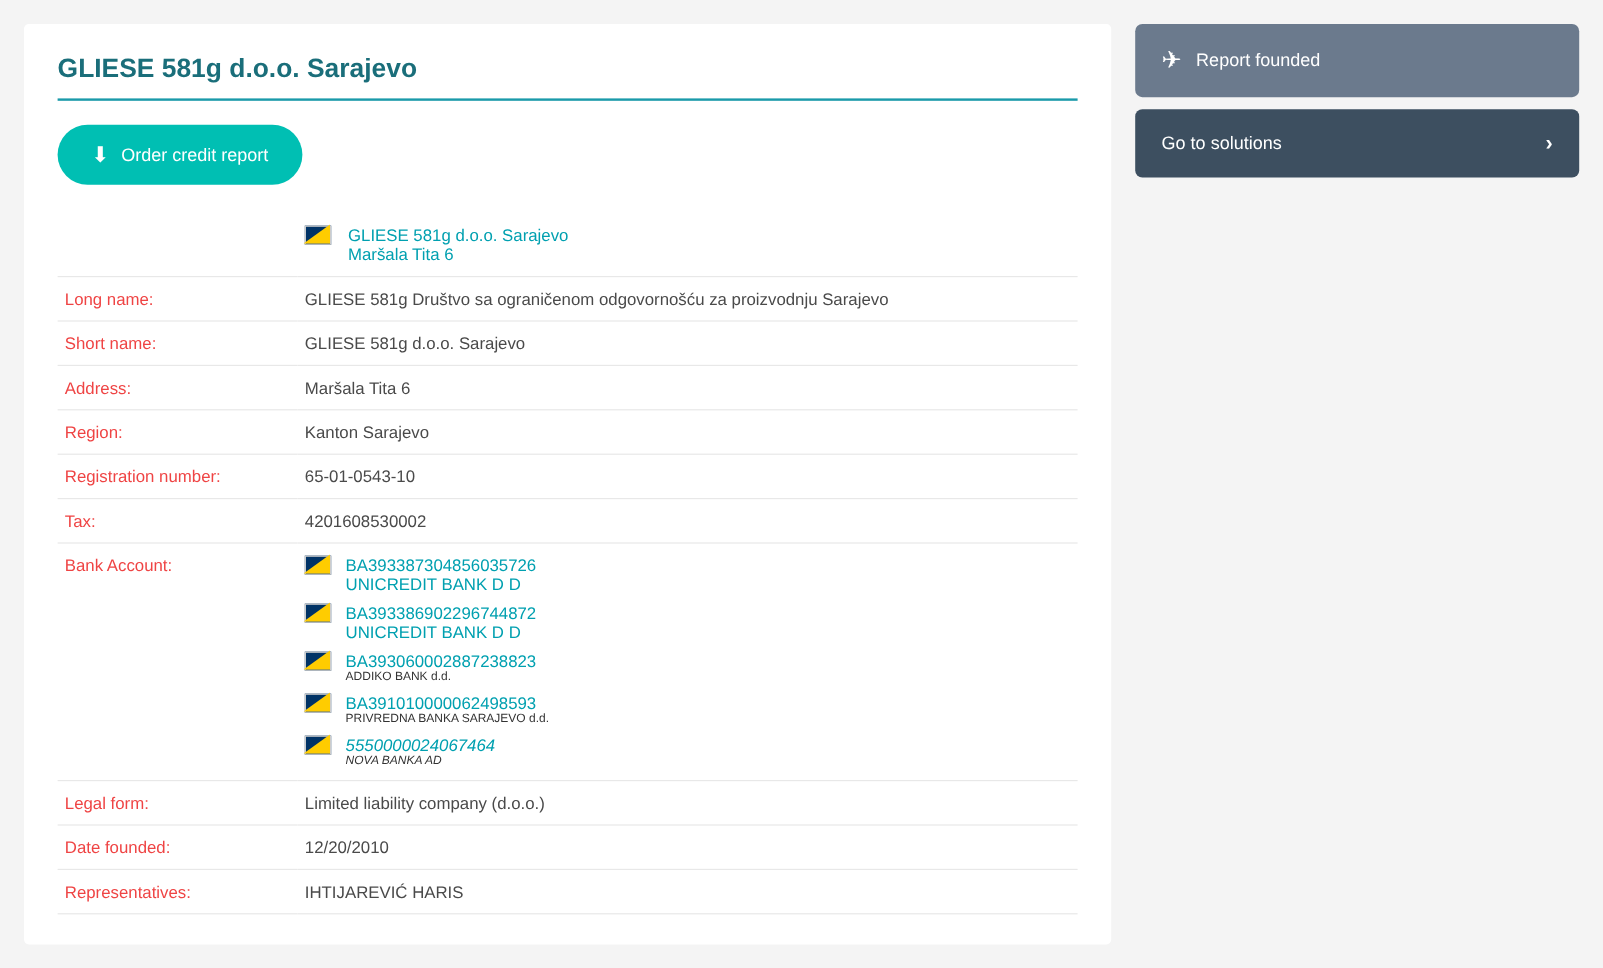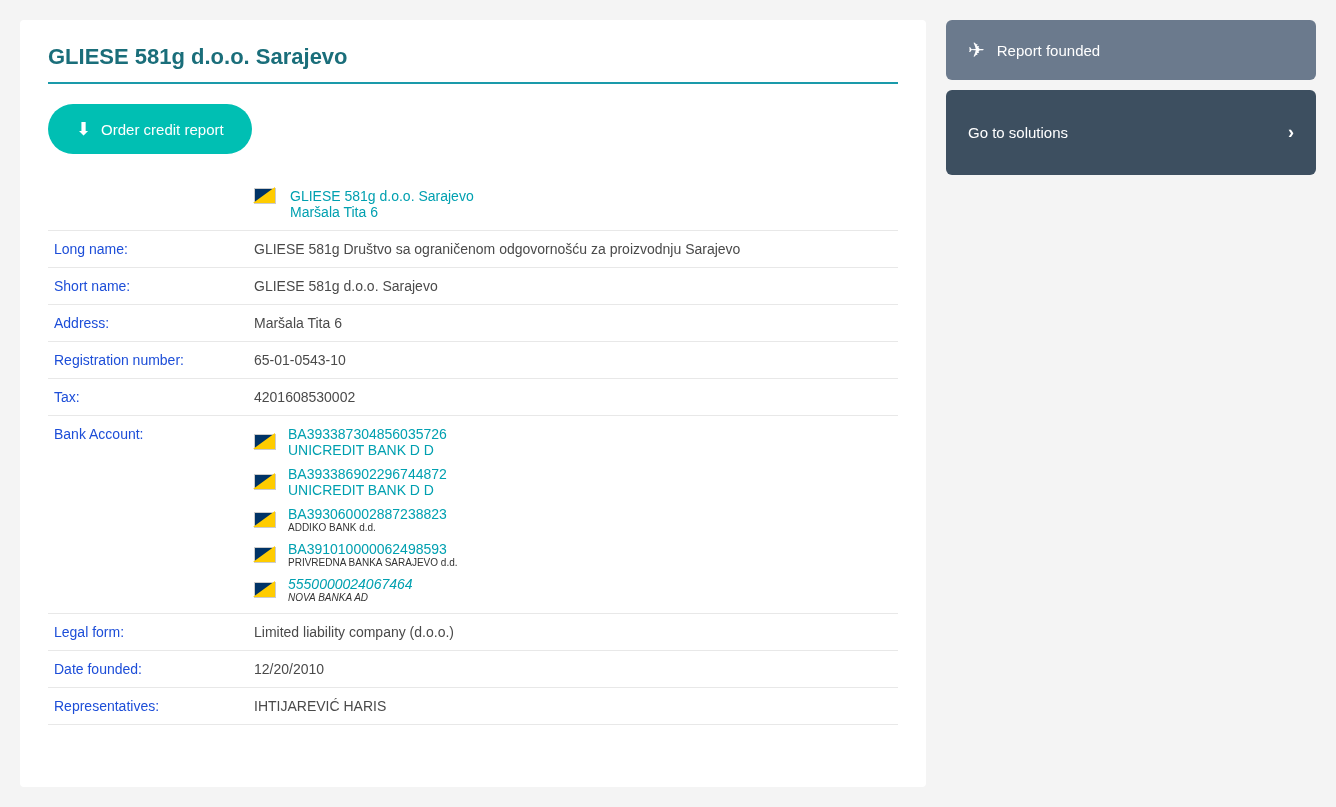--- a/index.html
+++ b/index.html
@@ -53,21 +53,21 @@
     }
     .info-table tr {
       border-bottom: 1px solid #e8e8e8;
     }
     .info-table td {
       padding: 10px 6px;
       vertical-align: top;
       font-size: 14px;
     }
     .info-table td:first-child {
-      color: #1d4ed8;
+      color: #ef4444;
       font-weight: normal;
       width: 200px;
       min-width: 160px;
     }
     .info-table td:last-child {
       color: #4a4a4a;
     }
     .value-teal {
       color: #00a0b0;
     }
@@ -98,21 +98,21 @@
     .flag-icon::after {
       content: '⭑';
       position: absolute;
       right: 1px;
       top: 0;
       color: #FFCC00;
       font-size: 6px;
     }
     .bank-entry {
       display: flex;
-      align-items: center;
+      align-items: flex-start;
       gap: 6px;
       margin-bottom: 8px;
     }
     .bank-entry:last-child { margin-bottom: 0; font-style: italic; }
     .bank-account-num {
       color: #00a0b0;
       font-size: 14px;
     }
     .bank-name {
       color: #00a0b0;
@@ -141,21 +141,21 @@
       align-items: center;
       gap: 12px;
       width: 100%;
       text-align: left;
     }
     .go-solutions-btn {
       background: #3d4f60;
       color: #fff;
       border: none;
       border-radius: 6px;
-      padding: 32px 22px;
+      padding: 18px 22px;
       font-size: 15px;
       cursor: pointer;
       display: flex;
       align-items: center;
       justify-content: space-between;
       width: 100%;
       text-align: left;
     }
     .chevron-icon {
       font-size: 18px;
@@ -203,20 +203,24 @@
           <td>Short name:</td>
           <td class="value-teal">GLIESE 581g d.o.o. Sarajevo</td>
         </tr>
 
         <tr>
           <td>Address:</td>
           <td class="value-teal">Maršala Tita 6</td>
         </tr>
 
 
+        <tr>
+          <td>Region:</td>
+          <td class="value-teal">Kanton Sarajevo</td>
+        </tr>
 
         <tr>
           <td>Registration number:</td>
           <td class="value-teal">65-01-0543-10</td>
         </tr>
 
         <tr>
           <td>Tax:</td>
           <td class="value-black">4201608530002</td>
         </tr>

